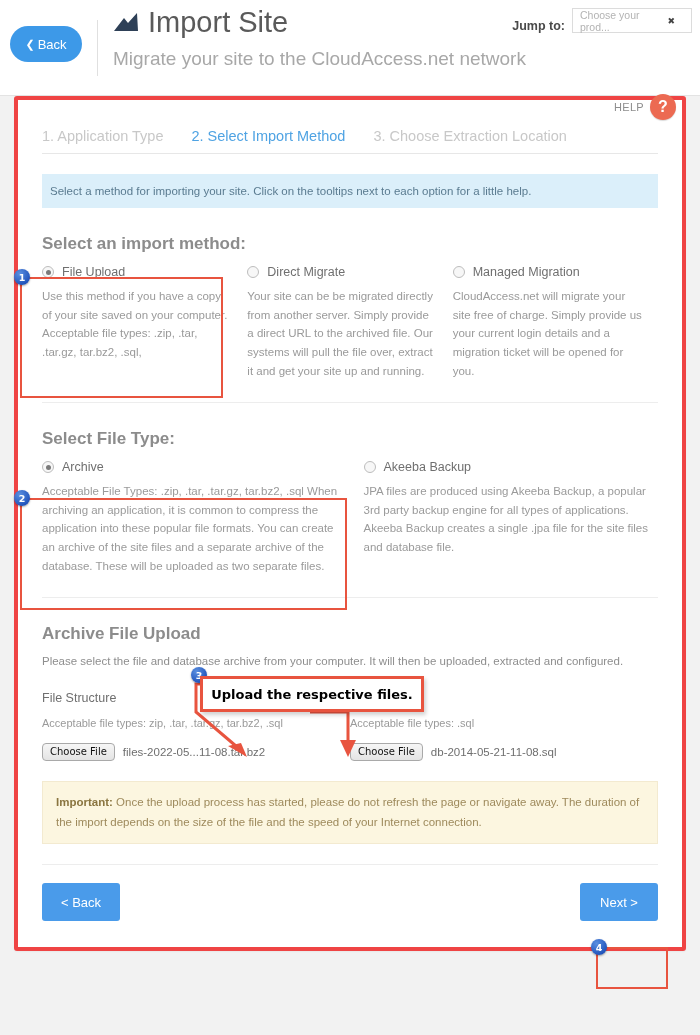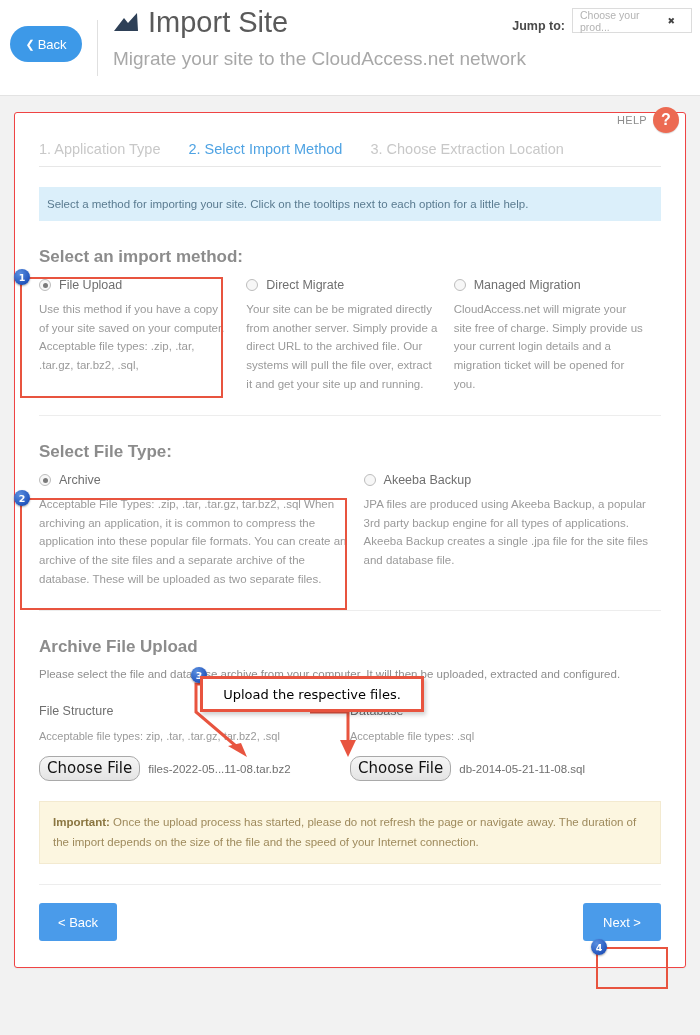--- a/index.html
+++ b/index.html
@@ -57,24 +57,24 @@
     width: 120px; height: 25px;
     border: 1px solid #dcdcdc; background: #fff;
     font-size: 10.5px; color: #b3b3b3;
     display: flex; align-items: center; justify-content: space-between;
     padding: 0 16px 0 7px; cursor: pointer;
   }
   .jumpto-select .caret { color: #444; font-size: 9px; }
 
   
   .card {
-    position: absolute; left: 14px; top: 112px;
+    position: absolute; left: 14px; top: 96px;
     width: 672px;
     background: #ffffff;
-    border: 1px solid #ef4444;
+    border: 4px solid #ef4444;
     border-radius: 3px;
     box-shadow: 0 1px 2px rgba(0,0,0,0.04);
     padding: 0 24px;
   }
   .help-badge {
     position: absolute; right: 6px; top: -6px;
     display: flex; align-items: center; gap: 6px;
     z-index: 5;
   }
   .help-text { font-size: 11px; color: #8d8d8d; letter-spacing: .3px; }
@@ -148,23 +148,23 @@
   
   .upload-desc { font-size: 11.5px; color: #8e8e8e; margin-top: 2px; }
   .upload-cols { display: flex; margin-top: 24px; }
   .ucol { width: 326px; }
   .ucol-title { font-size: 12.5px; color: #6f6f6f; }
   .ucol-types { font-size: 11px; color: #9a9a9a; margin-top: 12px; }
   .filerow { display: flex; align-items: center; gap: 8px; margin-top: 14px; }
   .choose-btn {
     border: 1px solid #a9a9a9;
     background: linear-gradient(#f6f6f6, #e4e4e4);
-    border-radius: 10px;
+    border-radius: 4px;
     font-family: "DejaVu Sans", sans-serif;
-    font-size: 15px; color: #111;
+    font-size: 10px; color: #111;
     padding: 2px 7px 3px 7px;
     cursor: pointer;
   }
   .filename { font-size: 11.5px; color: #6f6f6f; }
 
   
   .note {
     margin-top: 20px;
     background: #fcf6e0;
     border: 1px solid #f3ead0;
@@ -191,21 +191,21 @@
     position: absolute;
     left: 200px; top: 676px;
     width: 224px; height: 36px;
     background: #ffffff;
     border: 3px solid #e8543f;
     display: flex; align-items: center; justify-content: center;
     z-index: 7;
     box-shadow: 2px 3px 4px rgba(0,0,0,.18);
   }
   .callout-text {
-    font-size: 13px; font-weight: normal; color: #000;
+    font-size: 13px; font-weight: bold; color: #000;
     font-family: "DejaVu Sans", sans-serif;
     white-space: nowrap;
   }
   .arrow-svg { position: absolute; left: 0; top: 0; z-index: 6; pointer-events: none; }
 </style>
 </head>
 <body>
 
 <div class="page-header">
   <button class="back-pill">

